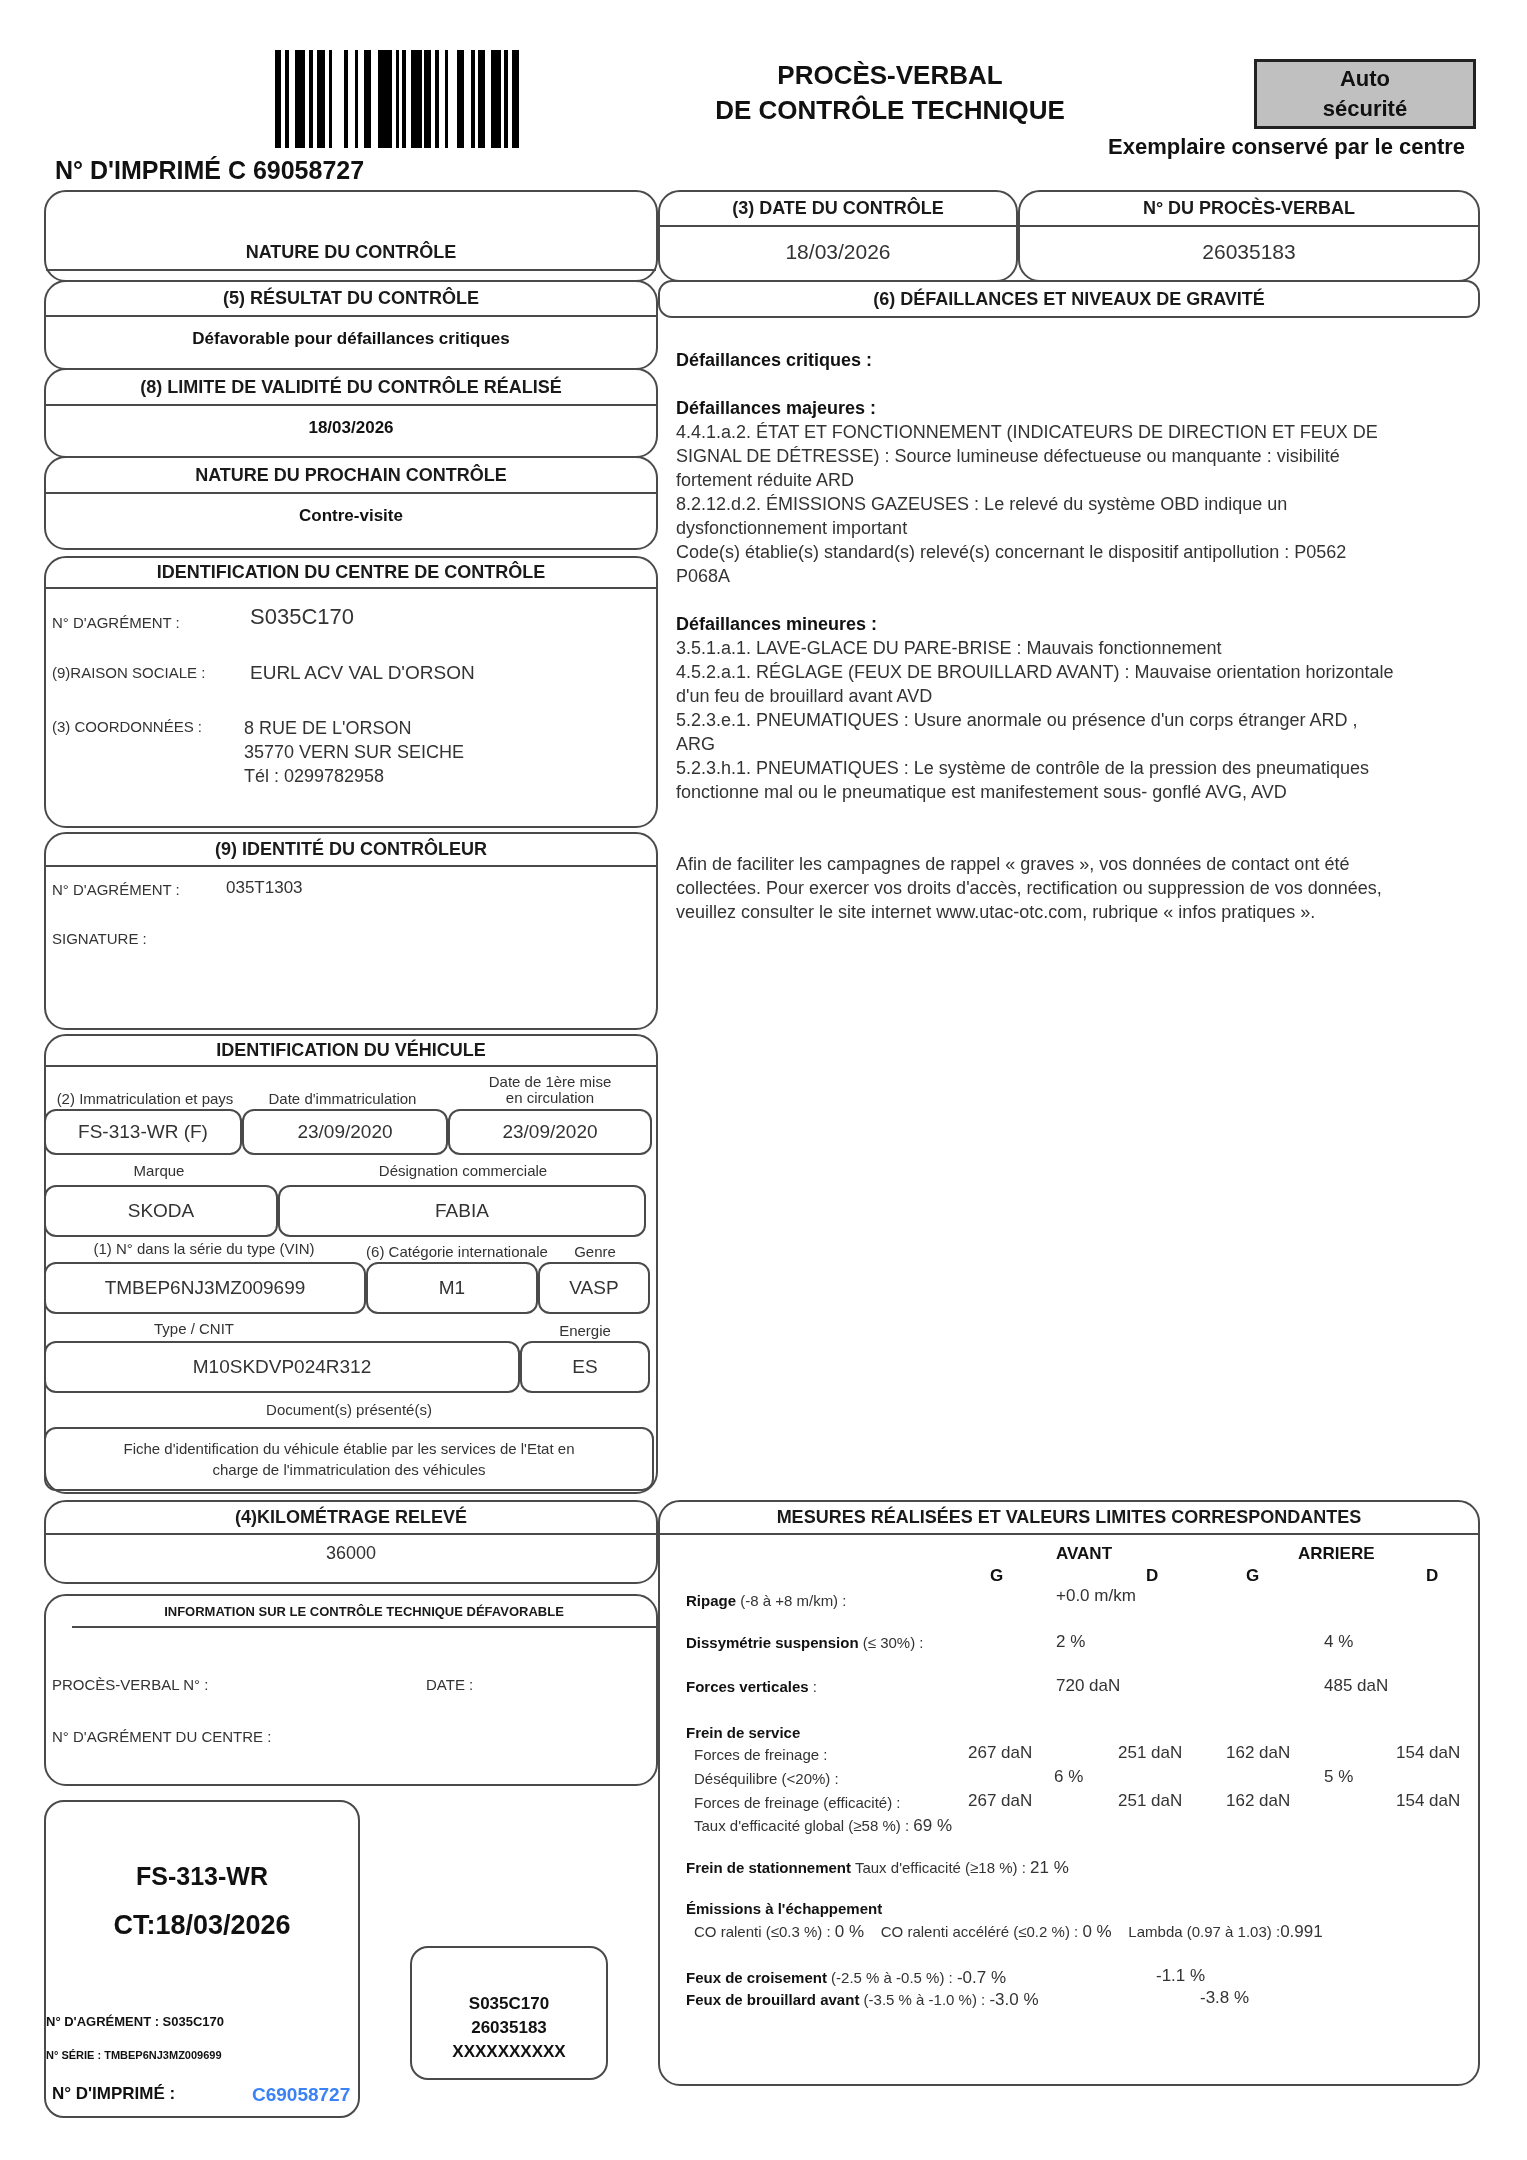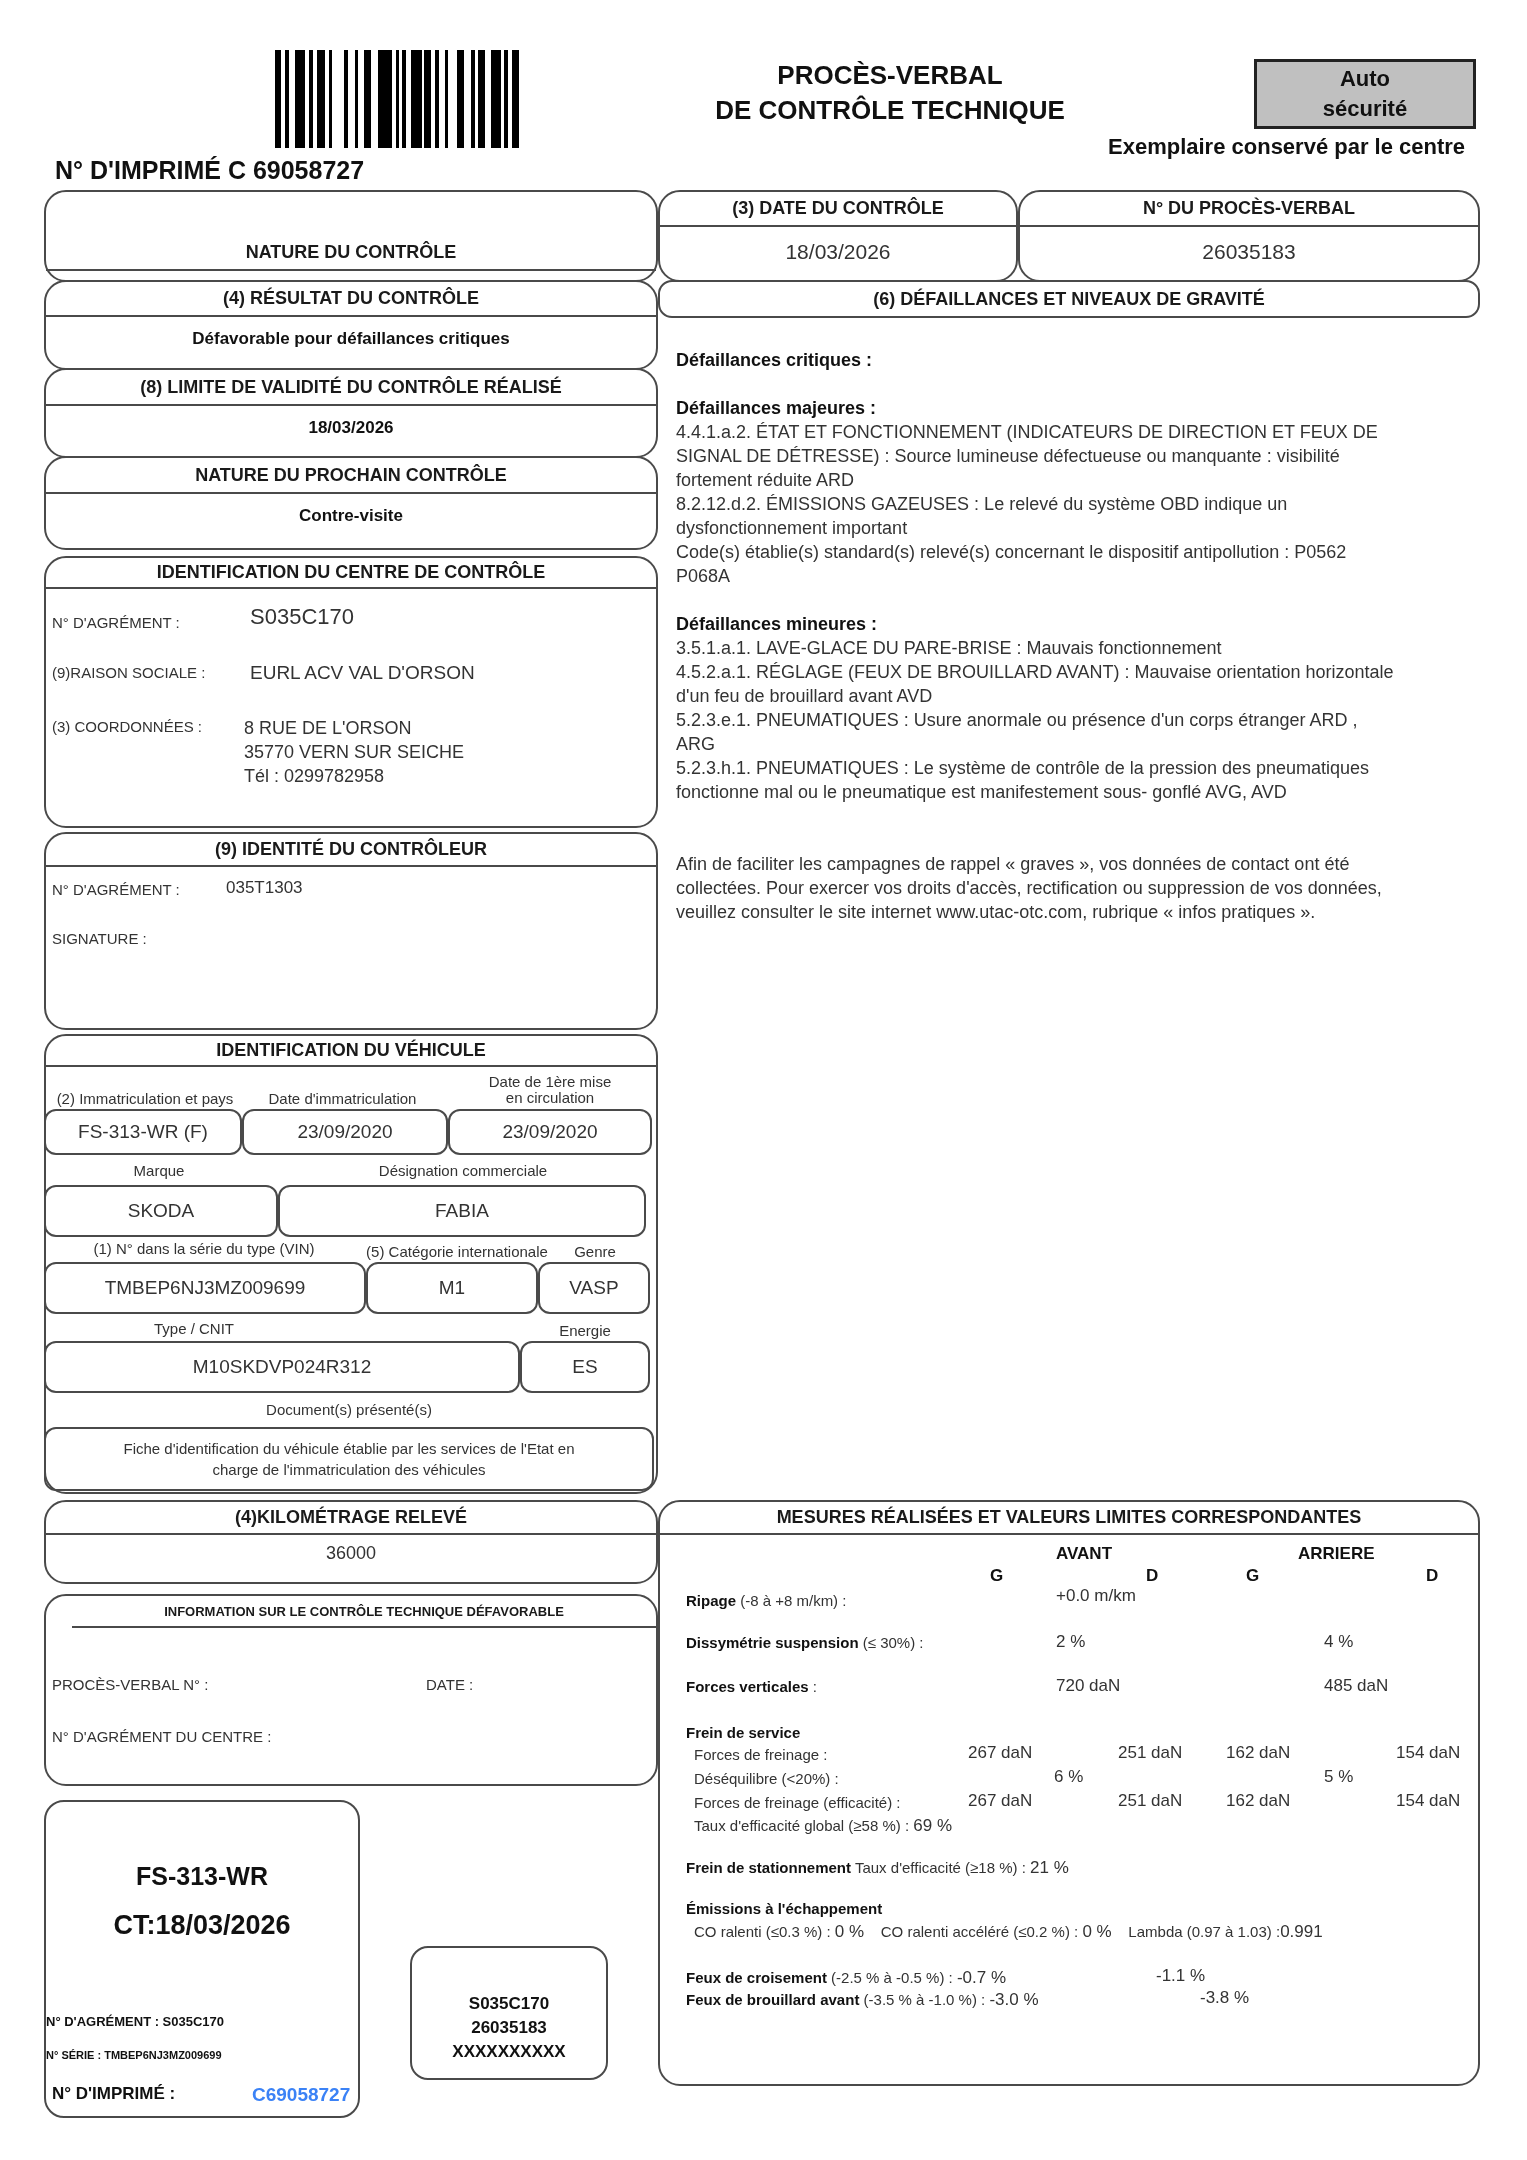--- a/index.html
+++ b/index.html
@@ -81,21 +81,21 @@
 <div class="box" style="left:658px;top:190px;width:360px;height:92px;">
   <div class="hdr" style="height:35px;">(3) DATE DU CONTRÔLE</div>
   <div class="center" style="font-size:21px;color:#333;padding-top:13px;">18/03/2026</div>
 </div>
 <div class="box" style="left:1018px;top:190px;width:462px;height:92px;">
   <div class="hdr" style="height:35px;">N° DU PROCÈS-VERBAL</div>
   <div class="center" style="font-size:21px;color:#333;padding-top:13px;">26035183</div>
 </div>
 
 <div class="box" style="left:44px;top:280px;width:614px;height:90px;">
-  <div class="hdr" style="height:35px;">(4) RÉSULTAT DU CONTRÔLE</div>
+  <div class="hdr" style="height:35px;">(5) RÉSULTAT DU CONTRÔLE</div>
   <div class="center" style="font-size:17px;font-weight:bold;color:#111;padding-top:12px;">Défavorable pour défaillances critiques</div>
 </div>
 <div class="box" style="left:44px;top:368px;width:614px;height:90px;">
   <div class="hdr" style="height:36px;">(8) LIMITE DE VALIDITÉ DU CONTRÔLE RÉALISÉ</div>
   <div class="center" style="font-size:17px;font-weight:bold;color:#111;padding-top:12px;">18/03/2026</div>
 </div>
 <div class="box" style="left:44px;top:456px;width:614px;height:94px;">
   <div class="hdr" style="height:36px;">NATURE DU PROCHAIN CONTRÔLE</div>
   <div class="center" style="font-size:17px;font-weight:bold;color:#111;padding-top:12px;">Contre-visite</div>
 </div>
@@ -133,21 +133,21 @@
 <div class="small-box" style="left:44px;top:1109px;width:198px;height:46px;">FS-313-WR  (F)</div>
 <div class="small-box" style="left:242px;top:1109px;width:206px;height:46px;">23/09/2020</div>
 <div class="small-box" style="left:448px;top:1109px;width:204px;height:46px;">23/09/2020</div>
 
 <div class="lbl" style="left:44px;top:1162px;width:230px;">Marque</div>
 <div class="lbl" style="left:278px;top:1162px;width:370px;">Désignation commerciale</div>
 <div class="small-box" style="left:44px;top:1185px;width:234px;height:52px;">SKODA</div>
 <div class="small-box" style="left:278px;top:1185px;width:368px;height:52px;">FABIA</div>
 
 <div class="lbl" style="left:44px;top:1240px;width:320px;">(1) N° dans la série du type (VIN)</div>
-<div class="lbl" style="left:352px;top:1243px;width:210px;">(5) Catégorie internationale</div>
+<div class="lbl" style="left:352px;top:1243px;width:210px;">(6) Catégorie internationale</div>
 <div class="lbl" style="left:560px;top:1243px;width:70px;">Genre</div>
 <div class="small-box" style="left:44px;top:1262px;width:322px;height:52px;">TMBEP6NJ3MZ009699</div>
 <div class="small-box" style="left:366px;top:1262px;width:172px;height:52px;">M1</div>
 <div class="small-box" style="left:538px;top:1262px;width:112px;height:52px;">VASP</div>
 
 <div class="lbl" style="left:44px;top:1320px;width:300px;">Type / CNIT</div>
 <div class="lbl" style="left:540px;top:1322px;width:90px;">Energie</div>
 <div class="small-box" style="left:44px;top:1341px;width:476px;height:52px;">M10SKDVP024R312</div>
 <div class="small-box" style="left:520px;top:1341px;width:130px;height:52px;">ES</div>
 

